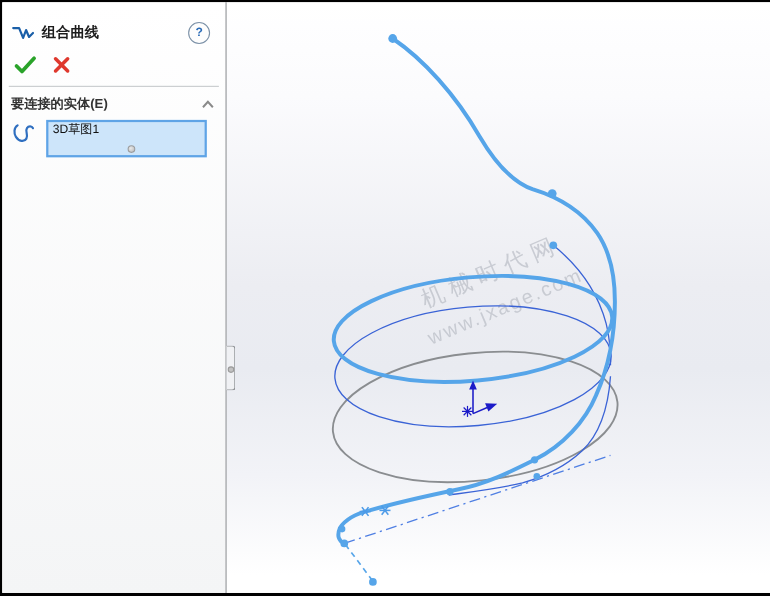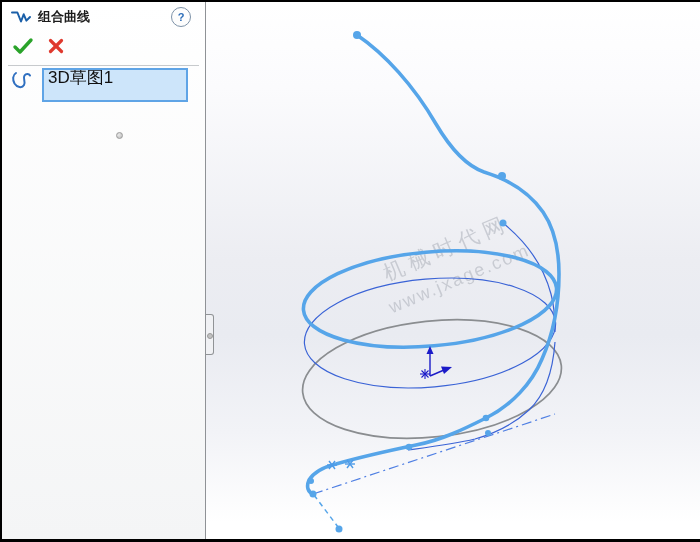--- a/index.html
+++ b/index.html
@@ -9,33 +9,33 @@
   #viewport{position:absolute;left:204px;top:0;right:0;bottom:0;
       background:linear-gradient(180deg,#ffffff 0%,#fbfbfd 16%,#ecedf2 48%,#e9ebf1 62%,#f2f3f7 80%,#ffffff 97%);}
   #watermark{position:absolute;left:146px;top:226px;width:200px;text-align:center;
       transform:rotate(-23deg);color:#b3b7c0;opacity:.62;pointer-events:none;user-select:none;}
   #watermark .wm1{font-size:21px;letter-spacing:6px;line-height:37px;white-space:nowrap;}
   #watermark .wm2{font-size:18px;letter-spacing:2px;line-height:30px;white-space:nowrap;}
   #scene{position:absolute;left:0;top:0;}
   
   #panel{position:absolute;left:0;top:0;width:204px;height:100%;
       background:linear-gradient(180deg,#ffffff,#f4f5f6);border-right:1px solid #8f9296;box-sizing:border-box;}
-  .pm-header{display:flex;align-items:center;padding:5px 8px 4px 8px;}
+  .pm-header{display:flex;align-items:center;padding:18px 8px 4px 8px;}
   .pm-title{font-size:13px;font-weight:bold;color:#1c1c1c;margin-left:6px;flex:1;}
   .help-btn{width:18px;height:18px;border:1.5px solid #7d92a8;border-radius:50%;
       display:flex;align-items:center;justify-content:center;font-size:11px;font-weight:bold;
       color:#2b6cb8;background:#fdfdfd;cursor:pointer;margin-right:6px;}
   .pm-actions{display:flex;align-items:center;gap:14px;padding:6px 10px 8px 10px;}
   .pm-sep{border-top:1px solid #c7cacd;margin:2px 6px 0 6px;}
   .group-header{display:flex;align-items:center;padding:7px 10px 4px 8px;}
   .group-label{font-size:12px;font-weight:bold;color:#333;flex:1;}
   .sel-row{display:flex;align-items:flex-start;padding:2px 6px 0 8px;}
   .listbox{margin-left:8px;width:146px;height:34px;border:2px solid #5fa4e6;background:#cde5fa;
       box-sizing:border-box;overflow:hidden;cursor:default;}
-  .listbox .li{font-size:17px;color:#101010;line-height:15px;padding-left:4px;white-space:nowrap;}
+  .listbox .li{font-size:11px;color:#101010;line-height:15px;padding-left:4px;white-space:nowrap;}
   .resize-grip{position:absolute;left:114px;top:130px;width:7px;height:7px;border-radius:50%;
       background:radial-gradient(circle at 35% 35%,#e9e9e9,#b9b9b9);border:1px solid #9b9b9b;box-sizing:border-box;}
   
   .splitter-tab{position:absolute;left:204px;top:312px;width:8px;height:41px;background:#f0f1f4;
       border:1px solid #909396;border-left:none;border-radius:0 3px 3px 0;box-sizing:border-box;cursor:ew-resize;}
   .splitter-tab .dot{position:absolute;left:1px;top:18px;width:4px;height:4px;border-radius:50%;
       background:#c2c2c2;border:1px solid #9a9a9a;}
 </style>
 </head>
 <body>
@@ -122,20 +122,26 @@
         <polyline points="3,10 8,15 19,3" fill="none" stroke="#2aa32a" stroke-width="3.4" stroke-linecap="round" stroke-linejoin="round"></polyline>
       </svg>
       <svg width="16" height="16" viewBox="0 0 16 16" style="cursor:pointer">
         <line x1="2.5" y1="2.5" x2="13.5" y2="13.5" stroke="#df392e" stroke-width="3.2" stroke-linecap="round"></line>
         <line x1="13.5" y1="2.5" x2="2.5" y2="13.5" stroke="#df392e" stroke-width="3.2" stroke-linecap="round"></line>
       </svg>
     </div>
 
     <div class="pm-sep"></div>
 
+    <div class="group-header">
+      <span class="group-label">要连接的实体(E)</span>
+      <svg width="12" height="8" viewBox="0 0 12 8" style="cursor:pointer">
+        <polyline points="1.5,6.5 6,1.5 10.5,6.5" fill="none" stroke="#8a8a8a" stroke-width="1.8"></polyline>
+      </svg>
+    </div>
 
     <div class="sel-row">
       <svg width="24" height="26" viewBox="0 0 24 26">
         <path d="M6,5 C2.5,7 2.5,12 4.5,15.5 C7,19.5 12,20.5 14,17 C16,13.5 12.5,10.5 14.5,7.5 C16,5.2 19,5.5 20,7.5" fill="none" stroke="#2f6fc0" stroke-width="2" stroke-linecap="round"></path>
       </svg>
       <div class="listbox">
         <div class="li">3D草图1</div>
       </div>
     </div>
 

